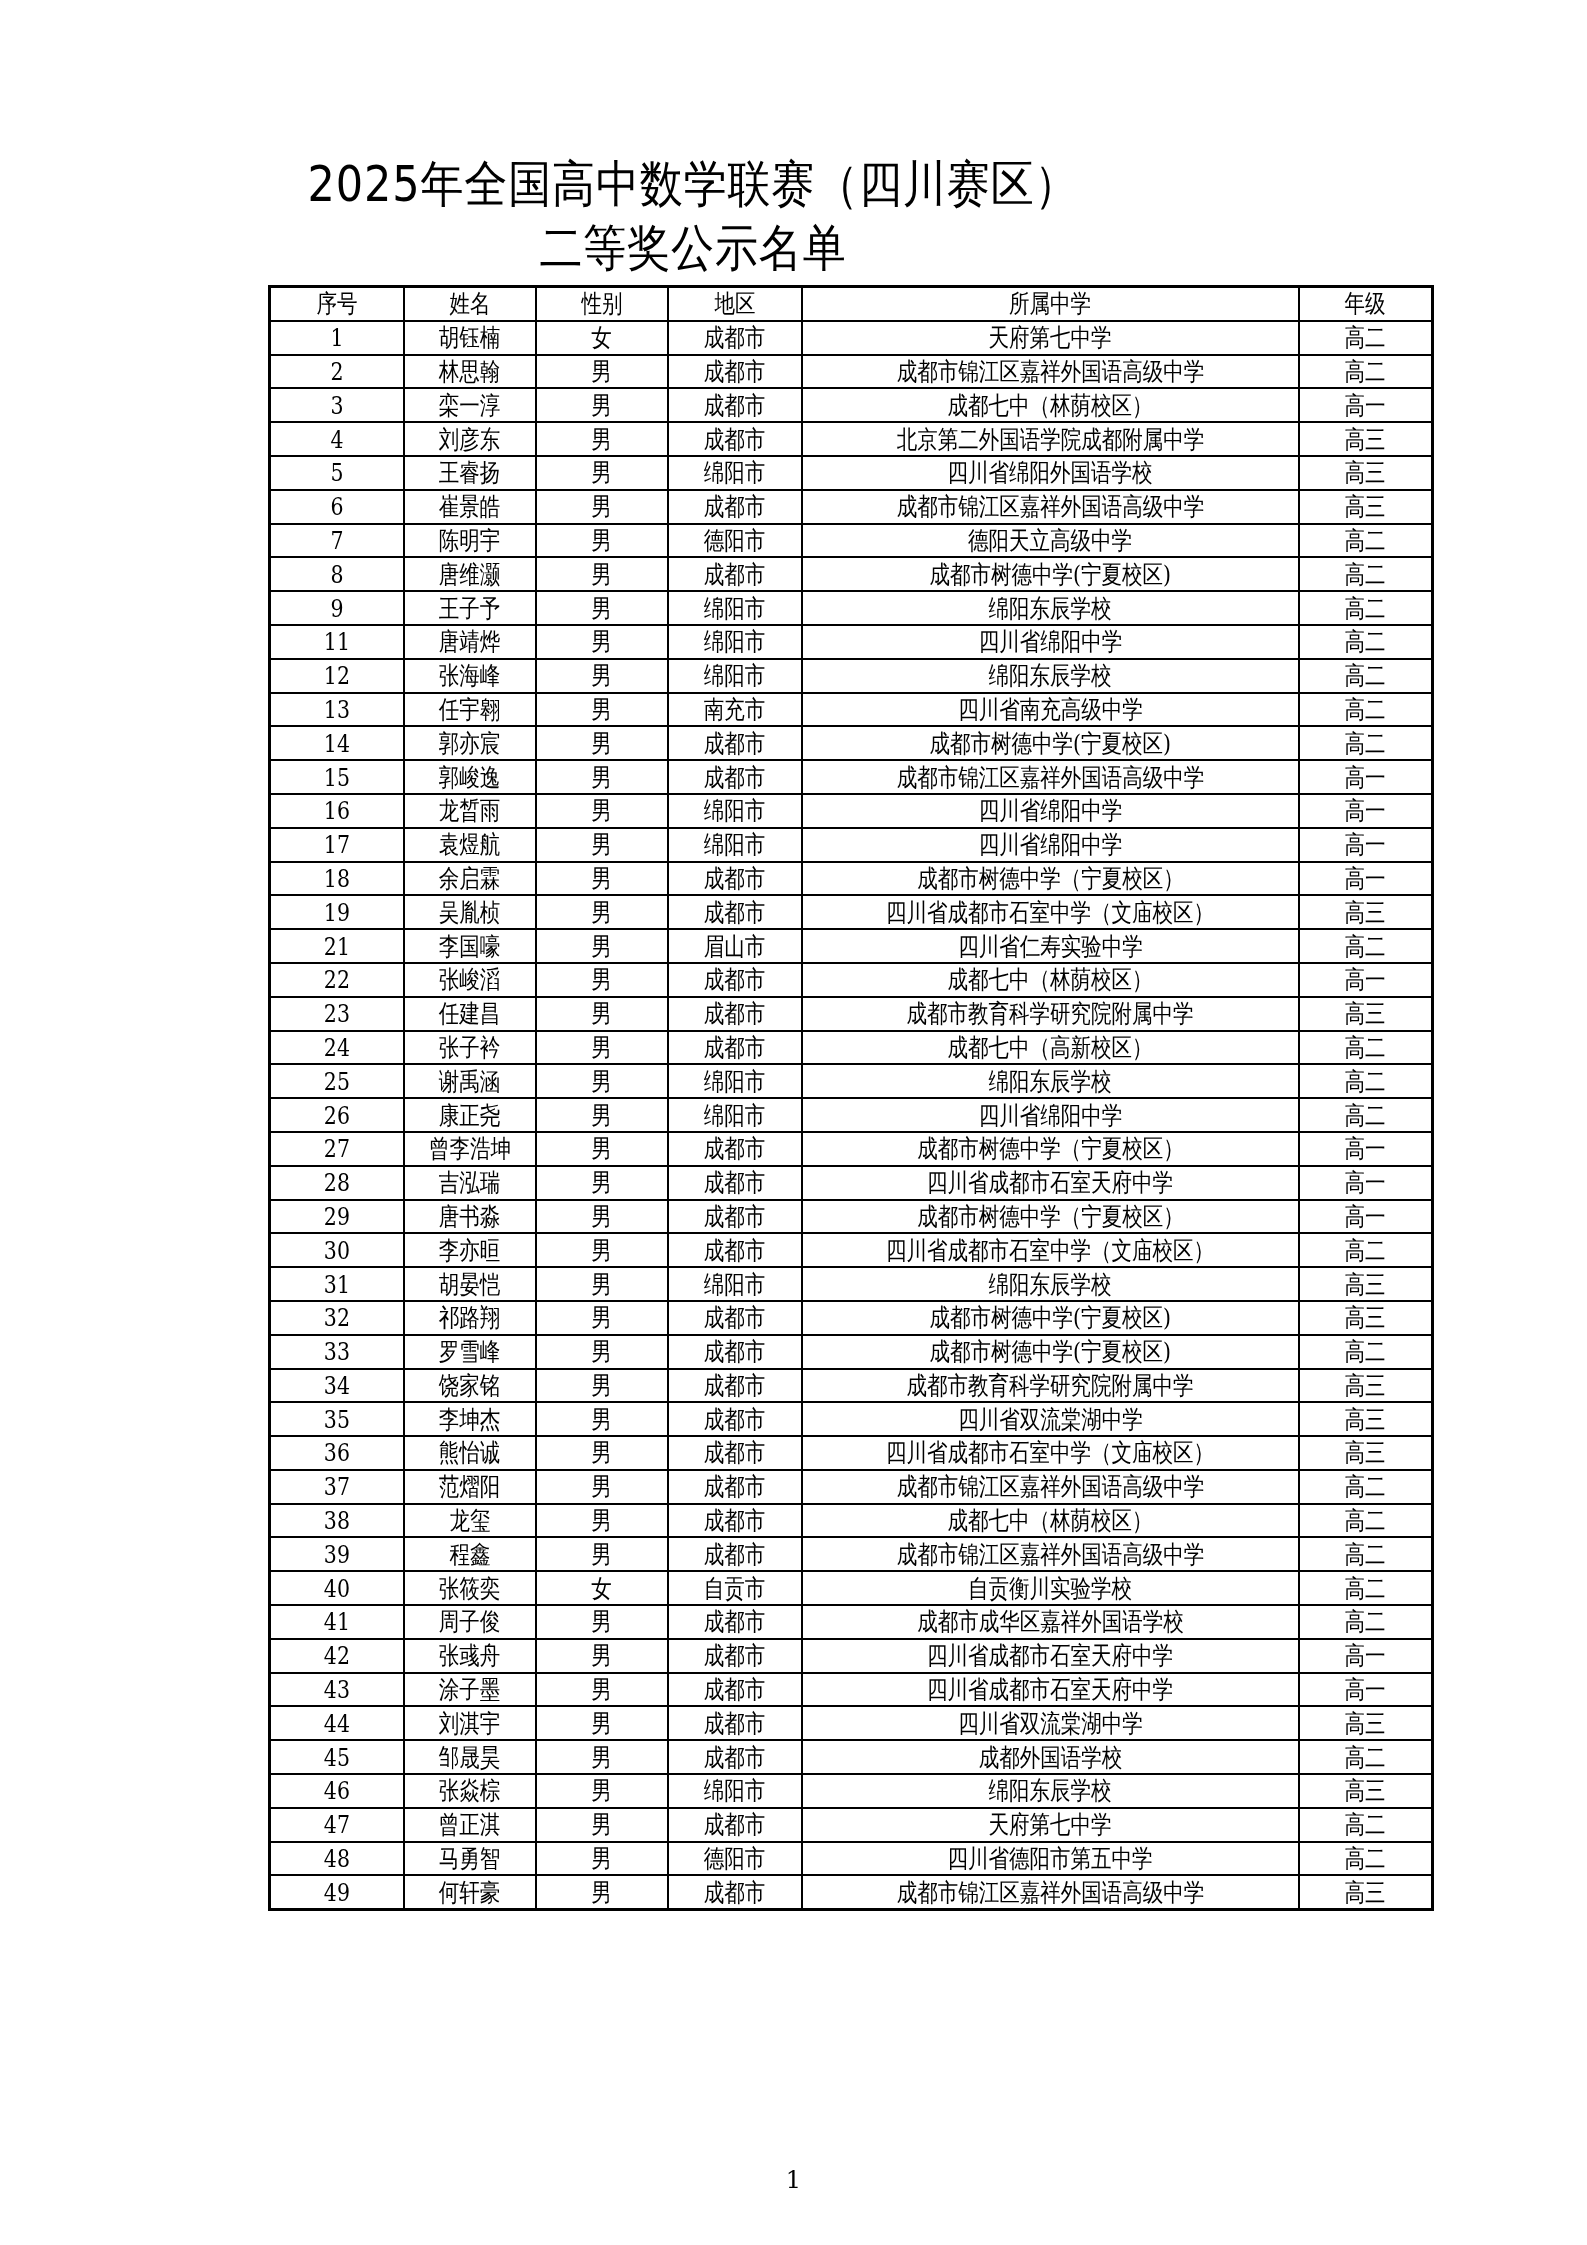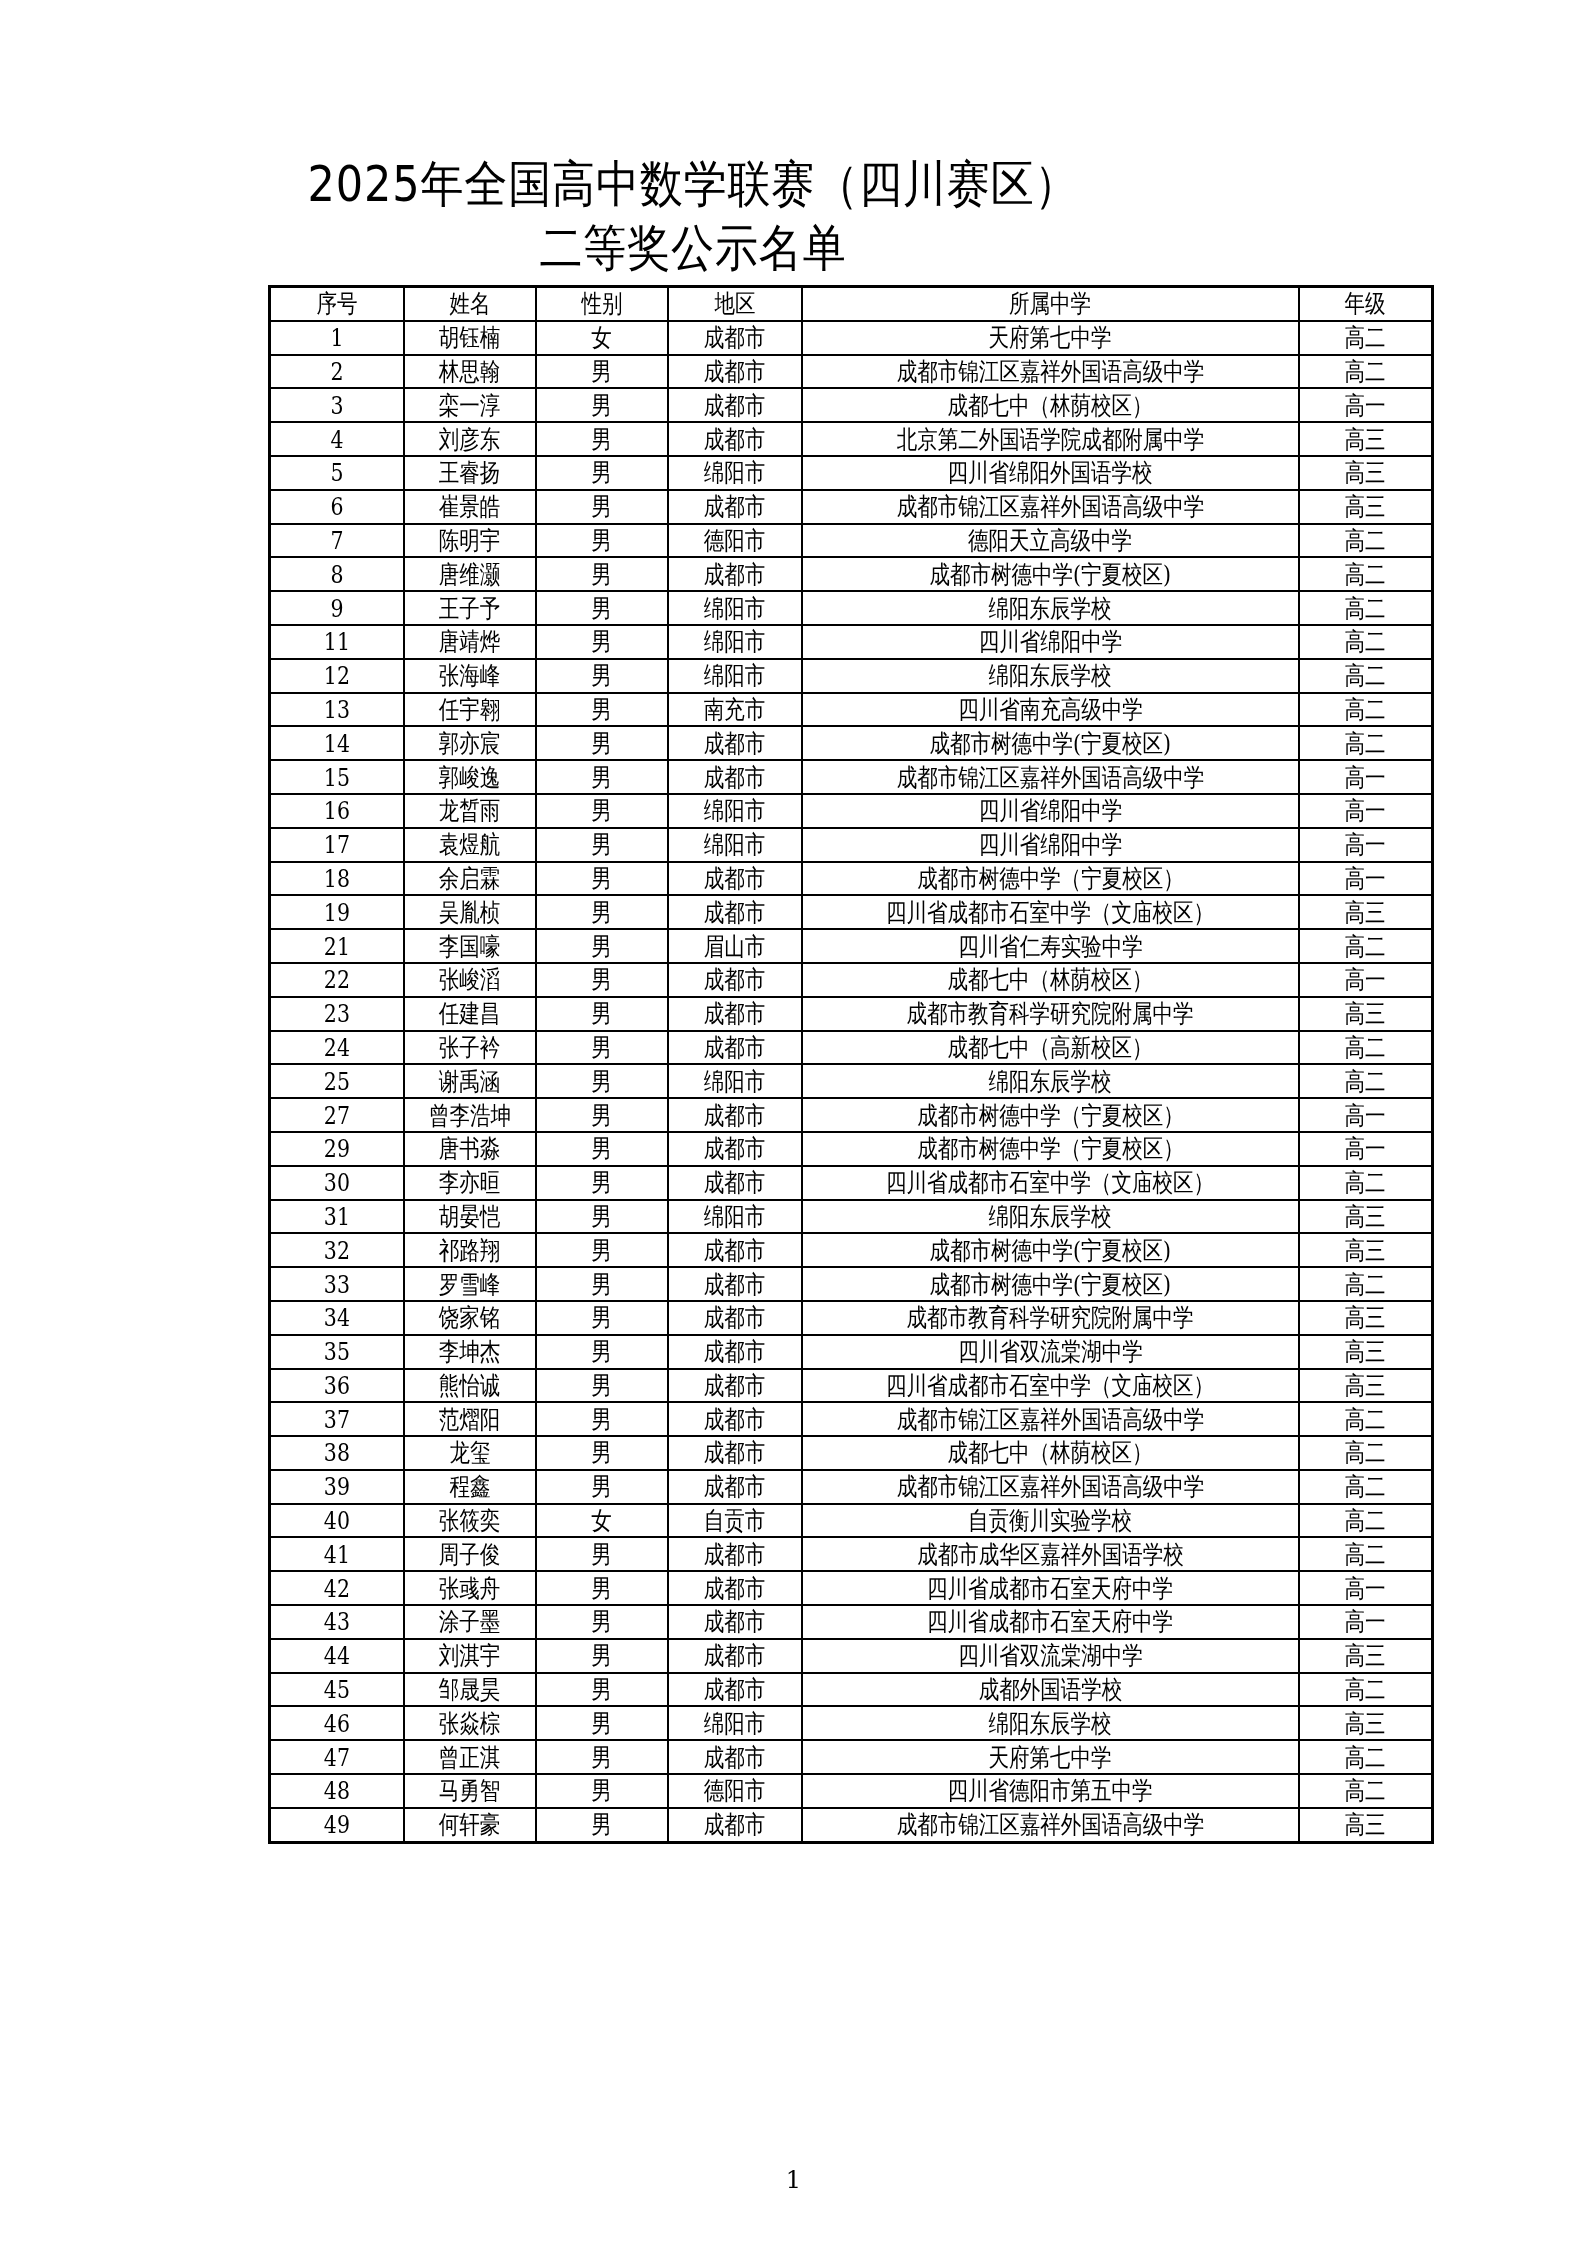--- a/index.html
+++ b/index.html
@@ -285,25 +285,41 @@
       </tr>
       <tr>
         <td><span>25</span></td>
         <td><span>谢禹涵</span></td>
         <td><span>男</span></td>
         <td><span>绵阳市</span></td>
         <td><span>绵阳东辰学校</span></td>
         <td><span>高二</span></td>
       </tr>
       <tr>
+        <td><span>26</span></td>
+        <td><span>康正尧</span></td>
+        <td><span>男</span></td>
+        <td><span>绵阳市</span></td>
+        <td><span>四川省绵阳中学</span></td>
+        <td><span>高二</span></td>
+      </tr>
+      <tr>
         <td><span>27</span></td>
         <td><span>曾李浩坤</span></td>
         <td><span>男</span></td>
         <td><span>成都市</span></td>
         <td><span>成都市树德中学（宁夏校区）</span></td>
+        <td><span>高一</span></td>
+      </tr>
+      <tr>
+        <td><span>28</span></td>
+        <td><span>吉泓瑞</span></td>
+        <td><span>男</span></td>
+        <td><span>成都市</span></td>
+        <td><span>四川省成都市石室天府中学</span></td>
         <td><span>高一</span></td>
       </tr>
       <tr>
         <td><span>29</span></td>
         <td><span>唐书淼</span></td>
         <td><span>男</span></td>
         <td><span>成都市</span></td>
         <td><span>成都市树德中学（宁夏校区）</span></td>
         <td><span>高一</span></td>
       </tr>

